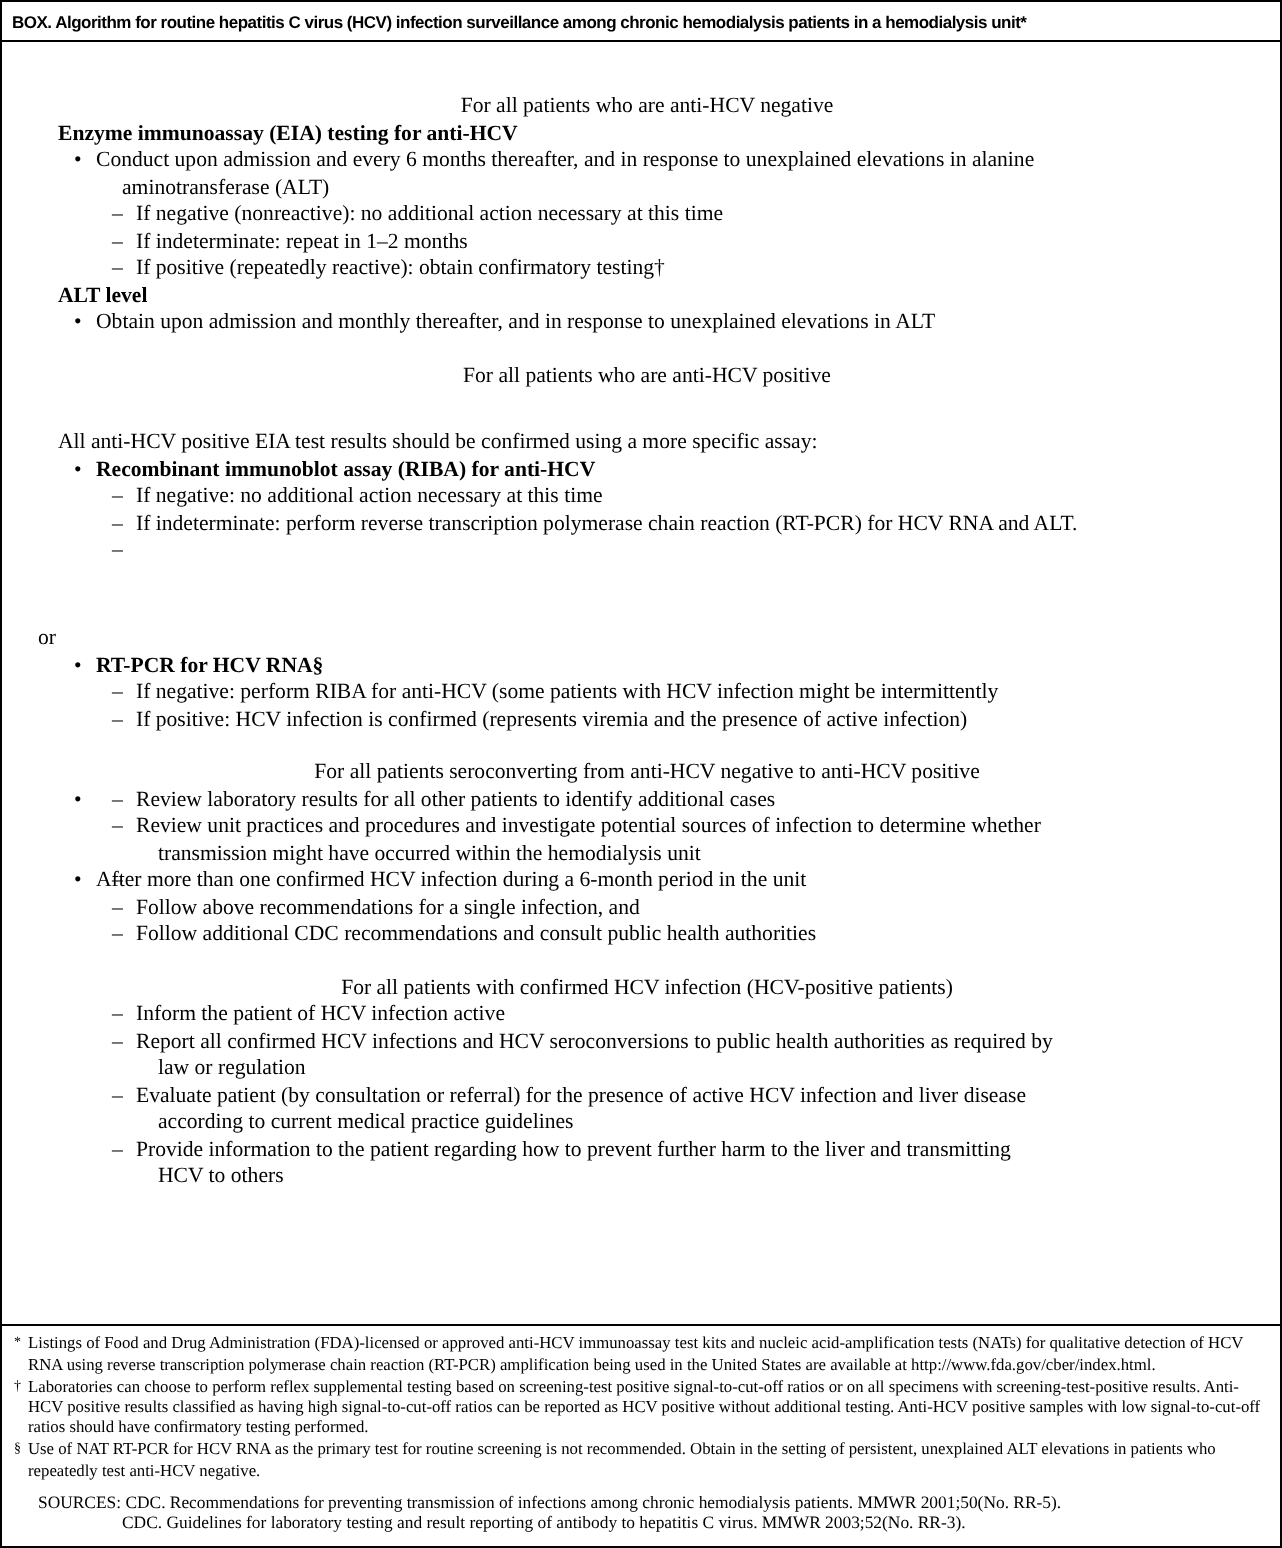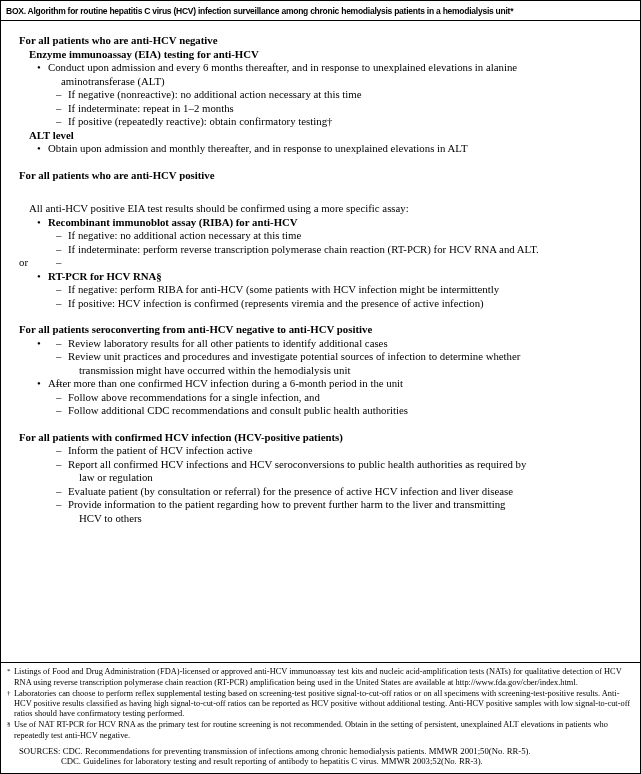--- a/index.html
+++ b/index.html
@@ -5,20 +5,21 @@
   * { box-sizing: border-box; }
   html, body { margin: 0; padding: 0; background: #ffffff; }
   body { width: 641px; height: 774px; }
 
   .figure {
     width: 641px; height: 774px;
     border: 1px solid #000;
     background: #fff; color: #000;
     display: flex; flex-direction: column;
     overflow: hidden;
+    gap: 13px;
   }
 
   .caption {
     font-family: "Liberation Sans", sans-serif;
     font-weight: bold;
     font-size: 8.5px;
     letter-spacing: -0.25px;
     padding: 5px 4px 4px 5px;
     border-bottom: 1px solid #000;
     white-space: nowrap;
@@ -30,24 +31,24 @@
     font-family: "Liberation Serif", serif;
     font-size: 10.8px;
     line-height: 13.5px;
     padding: 13px 12px 6px 10px;
     overflow: hidden;
   }
 
   .section + .section { margin-top: 13px; }
 
   .line { position: relative; }
-  .heading    { font-weight: bold; padding-left: 8px; }
+  .heading    { font-weight: normal; padding-left: 8px; text-align: center; }
   .subheading { font-weight: bold; padding-left: 18px; }
   .plain      { padding-left: 18px; margin-top: 20px; }
-  .or         { padding-left: 8px; }
+  .or         { padding-left: 8px; margin-top: 44px; }
 
   .bullet, .bullet-bold { padding-left: 37px; }
   .bullet .marker, .bullet-bold .marker { position: absolute; left: 26px; }
   .bullet-bold .txt { font-weight: bold; }
 
   .dash { padding-left: 57px; }
   .dash .marker { position: absolute; left: 45px; }
 
   .cont-bullet { padding-left: 50px; }
   .cont-dash   { padding-left: 68px; }
@@ -107,20 +108,21 @@
         <div class="line bullet"><span class="marker">•</span><span class="txt">After more than one confirmed HCV infection during a 6-month period in the unit</span></div>
         <div class="line dash"><span class="marker">–</span><span class="txt">Follow above recommendations for a single infection, and</span></div>
         <div class="line dash"><span class="marker">–</span><span class="txt">Follow additional CDC recommendations and consult public health authorities</span></div>
       </div>
       <div class="section">
         <div class="line heading">For all patients with confirmed HCV infection (HCV-positive patients)</div>
         <div class="line dash"><span class="marker">–</span><span class="txt">Inform the patient of HCV infection active</span></div>
         <div class="line dash"><span class="marker">–</span><span class="txt">Report all confirmed HCV infections and HCV seroconversions to public health authorities as required by</span></div>
         <div class="line cont cont-dash">law or regulation</div>
         <div class="line dash"><span class="marker">–</span><span class="txt">Evaluate patient (by consultation or referral) for the presence of active HCV infection and liver disease</span></div>
+        <div class="line cont cont-dash">according to current medical practice guidelines</div>
         <div class="line dash"><span class="marker">–</span><span class="txt">Provide information to the patient regarding how to prevent further harm to the liver and transmitting</span></div>
         <div class="line cont cont-dash">HCV to others</div>
       </div>
     </div>
 
   <div class="footnotes">
     <div>
         <div class="footnote"><span class="fn-marker">*</span><span>Listings of Food and Drug Administration (FDA)-licensed or approved anti-HCV immunoassay test kits and nucleic acid-amplification tests (NATs) for qualitative detection of HCV RNA using reverse transcription polymerase chain reaction (RT-PCR) amplification being used in the United States are available at http://www.fda.gov/cber/index.html.</span></div>
         <div class="footnote"><span class="fn-marker">†</span><span>Laboratories can choose to perform reflex supplemental testing based on screening-test positive signal-to-cut-off ratios or on all specimens with screening-test-positive results. Anti-HCV positive results classified as having high signal-to-cut-off ratios can be reported as HCV positive without additional testing. Anti-HCV positive samples with low signal-to-cut-off ratios should have confirmatory testing performed.</span></div>
         <div class="footnote"><span class="fn-marker">§</span><span>Use of NAT RT-PCR for HCV RNA as the primary test for routine screening is not recommended. Obtain in the setting of persistent, unexplained ALT elevations in patients who repeatedly test anti-HCV negative.</span></div>

